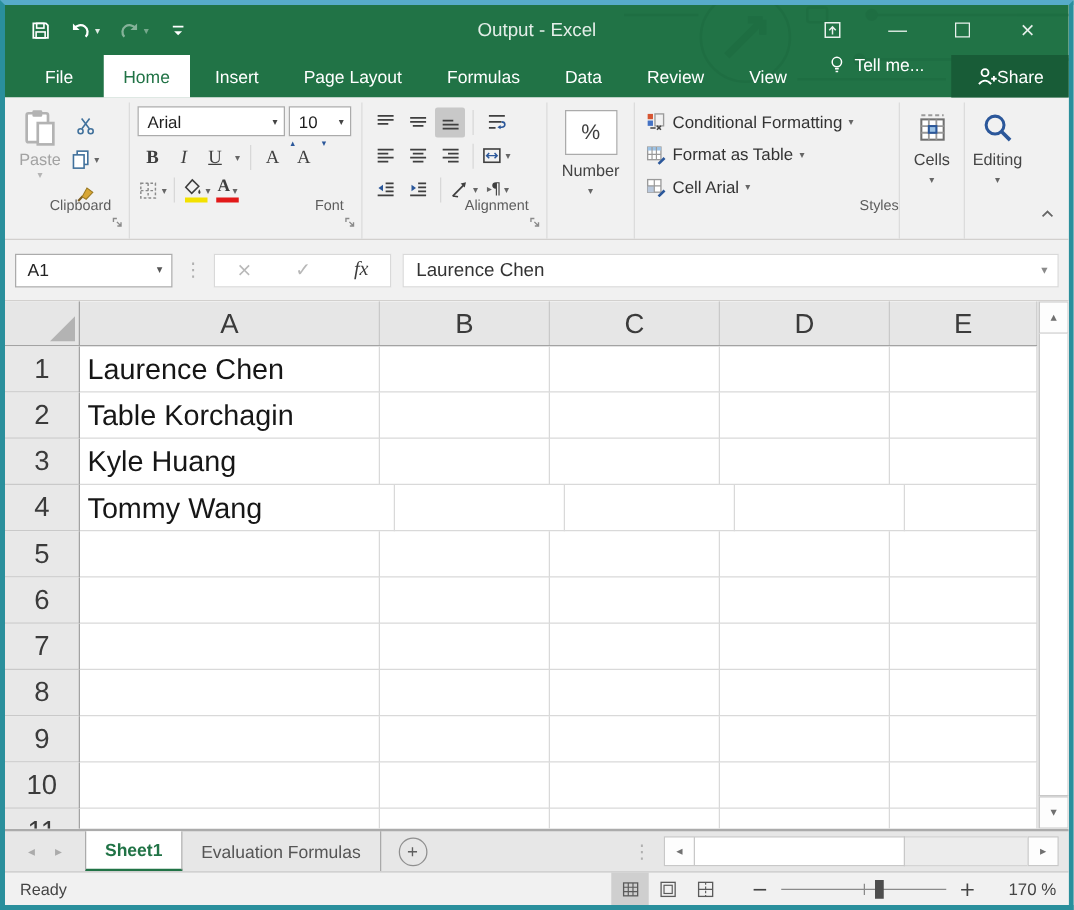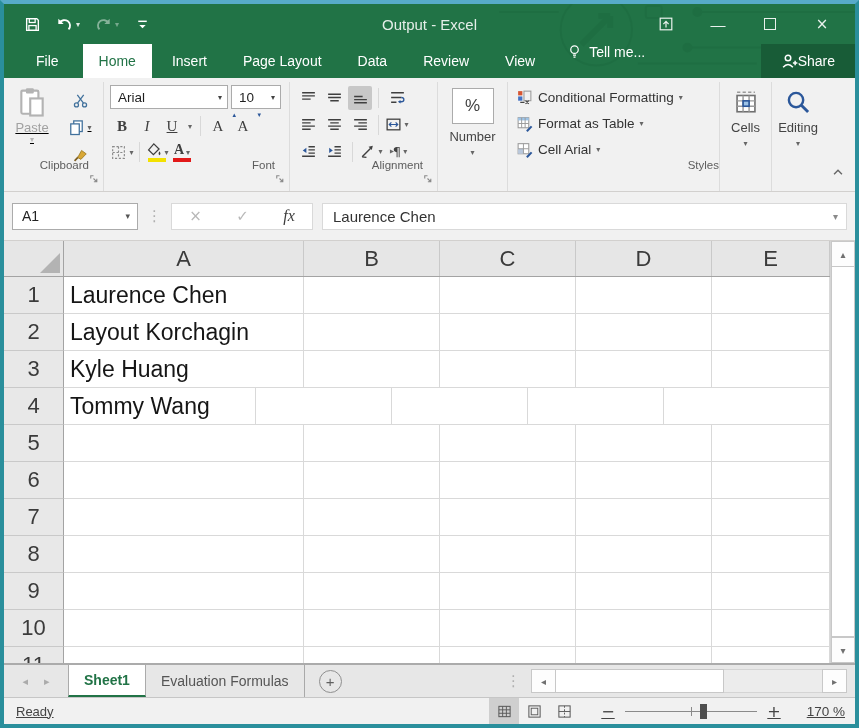--- a/index.html
+++ b/index.html
@@ -39,21 +39,21 @@
 
   
   .ribbon{ flex:0 0 114px; background:#f1f1f1; border-bottom:1px solid #d2d0ce; display:flex; position:relative; padding-top:4px; }
   .rgroup{ position:relative; border-right:1px solid #dcdcdc; padding:2px 4px 18px 4px; }
   .glabel{ position:absolute; bottom:20px; left:0; right:14px; text-align:right; font-size:11.5px; color:#5d5d5d; }
   .glabel.full{ right:0; }
   .launcher{ position:absolute; bottom:3px; right:4px; color:#8a8a8a; }
   .launcher svg{ width:11px; height:11px; }
 
   
-  .g-clip{ width:100px; display:flex; gap:12px;text-decoration:underline; }
+  .g-clip{ width:100px; display:flex; gap:0; }
   .paste-big{ width:48px; display:flex; flex-direction:column; align-items:center; padding-top:2px; }
   .paste-big svg{ width:30px; height:32px; }
   .paste-lab{ font-size:13px; color:#a2a2a2; margin-top:2px; }
   .paste-dd{ color:#b5b5b5; font-family:"DejaVu Sans",sans-serif; font-size:8px; }
   .clip-col{ display:flex; flex-direction:column; gap:3px; padding-top:4px; }
   .sbtn{ height:24px; min-width:24px; display:flex; align-items:center; justify-content:center; color:#3f3f3f; font-size:14px; border-radius:2px; }
   .sbtn svg{ width:17px; height:17px; }
   .sbtn .dd2{ font-family:"DejaVu Sans",sans-serif; font-size:8px; color:#666; margin-left:2px; }
 
   
@@ -136,21 +136,21 @@
   .stab.active{ background:#fff; color:#217346; font-weight:bold; border-left:1px solid #ababab; border-right:1px solid #ababab; border-bottom:2px solid #217346; }
   .stab.inactive{ border-right:1px solid #a9a9a9; }
   .addsheet{ align-self:center; margin-left:14px; width:23px; height:23px; border:1px solid #8f8f8f; border-radius:50%; display:flex; align-items:center; justify-content:center; color:#5f5f5f; font-size:15px; }
   .sheet-right{ margin-left:auto; display:flex; align-items:center; gap:10px; padding-right:8px; }
   .hscroll{ display:flex; align-items:center; height:24px; }
   .hbtn{ width:25px; height:24px; background:#fdfdfd; border:1px solid #c8c8c8; display:flex; align-items:center; justify-content:center; color:#707070; font-size:10px; font-family:"DejaVu Sans",sans-serif; }
   .hthumb{ width:168px; height:24px; background:#fff; border:1px solid #c8c8c8; border-left:none; }
   .htrack{ width:98px; height:24px; background:#ececec; border-top:1px solid #d4d4d4; border-bottom:1px solid #d4d4d4; }
 
   
-  .statusbar{ flex:0 0 27px; background:#f1f1f1; border-top:1px solid #c6c6c6; display:flex; align-items:center; font-size:13px; color:#444;text-decoration:underline; }
+  .statusbar{ flex:0 0 27px; background:#f1f1f1; border-top:1px solid #c6c6c6; display:flex; align-items:center; font-size:13px; color:#444; }
   .status-ready{ padding-left:12px; }
   .status-right{ margin-left:auto; display:flex; align-items:center; padding-right:10px; }
   .viewbtn{ width:30px; height:26px; display:flex; align-items:center; justify-content:center; color:#5a5a5a; }
   .viewbtn svg{ width:15px; height:15px; }
   .viewbtn.sel{ background:#cfcfcf; }
   .zoomctl{ display:flex; align-items:center; margin-left:22px; gap:10px; }
   .zminus,.zplus{ font-size:16px; color:#444; font-family:"DejaVu Sans",sans-serif; width:14px; text-align:center; }
   .zslider{ position:relative; width:132px; height:16px; }
   .zslider .track{ position:absolute; left:0; right:0; top:8px; height:1px; background:#8a8a8a; }
   .zslider .midtick{ position:absolute; left:50%; top:4px; width:1px; height:9px; background:#8a8a8a; }
@@ -361,20 +361,21 @@
           </span>
         <span class="wb closex">×</span>
       </div>
     </div>
 
     <div class="tabrow">
       <div class="rtab file">File</div>
       <div class="rtab active">Home</div>
       <div class="rtab">Insert</div>
       <div class="rtab">Page Layout</div>
+      <div class="rtab">Formulas</div>
       <div class="rtab">Data</div>
       <div class="rtab">Review</div>
       <div class="rtab">View</div>
       <div class="tellme">
         <svg>
             <use href="#i-bulb"></use>
           </svg>
         <span>Tell me...</span>
       </div>
       <div class="share">
@@ -636,37 +637,37 @@
           <div class="grid-row">
             <div class="row-header">1</div>
             <div class="cell" style="width: 240px;">Laurence Chen</div>
             <div class="cell" style="width: 136px;"></div>
             <div class="cell" style="width: 136px;"></div>
             <div class="cell" style="width: 136px;"></div>
             <div class="cell" style="flex: 1 1 0%;"></div>
           </div>
           <div class="grid-row">
             <div class="row-header">2</div>
-            <div class="cell" style="width: 240px;">Layout Korchagin</div>
+            <div class="cell" style="width: 240px;">Table Korchagin</div>
             <div class="cell" style="width: 136px;"></div>
             <div class="cell" style="width: 136px;"></div>
             <div class="cell" style="width: 136px;"></div>
             <div class="cell" style="flex: 1 1 0%;"></div>
           </div>
           <div class="grid-row">
             <div class="row-header">3</div>
             <div class="cell" style="width: 240px;">Kyle Huang</div>
             <div class="cell" style="width: 136px;"></div>
             <div class="cell" style="width: 136px;"></div>
             <div class="cell" style="width: 136px;"></div>
             <div class="cell" style="flex: 1 1 0%;"></div>
           </div>
           <div class="grid-row">
             <div class="row-header">4</div>
-            <div class="cell" style="width: 192px;">Tommy Wang</div>
+            <div class="cell" style="width: 252px;">Tommy Wang</div>
             <div class="cell" style="width: 136px;"></div>
             <div class="cell" style="width: 136px;"></div>
             <div class="cell" style="width: 136px;"></div>
             <div class="cell" style="flex: 1 1 0%;"></div>
           </div>
           <div class="grid-row">
             <div class="row-header">5</div>
             <div class="cell" style="width: 240px;"></div>
             <div class="cell" style="width: 136px;"></div>
             <div class="cell" style="width: 136px;"></div>

